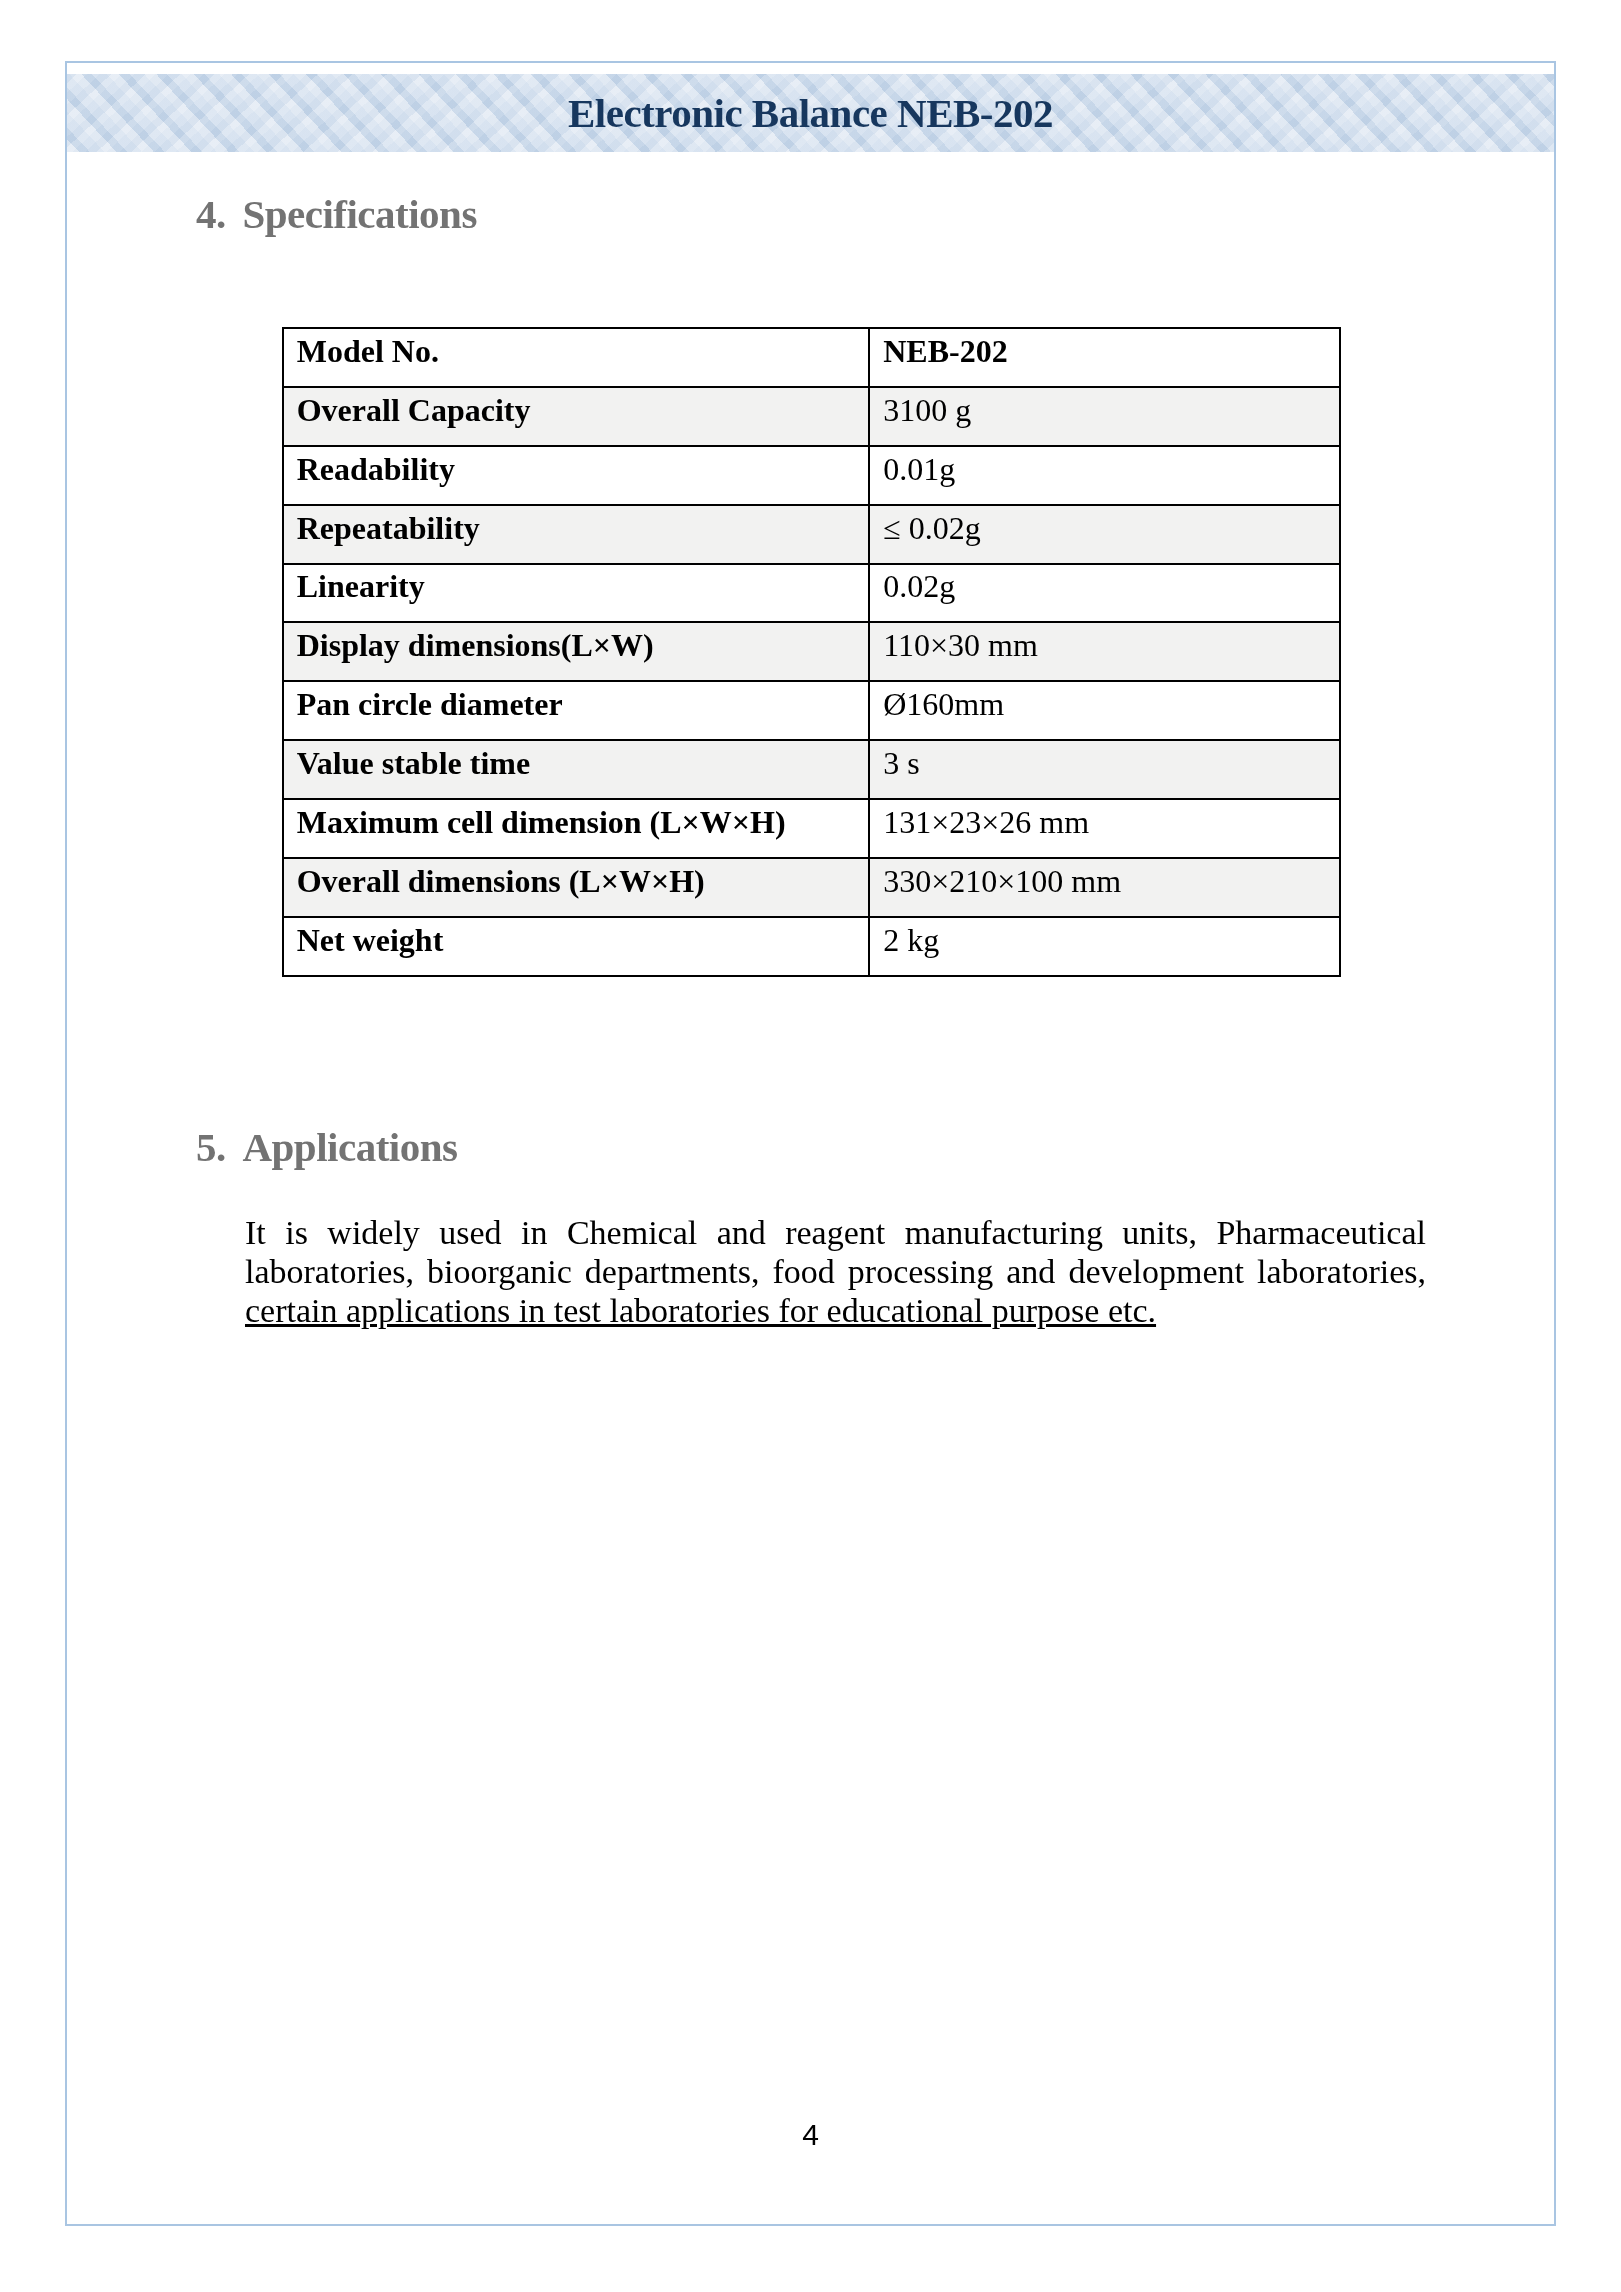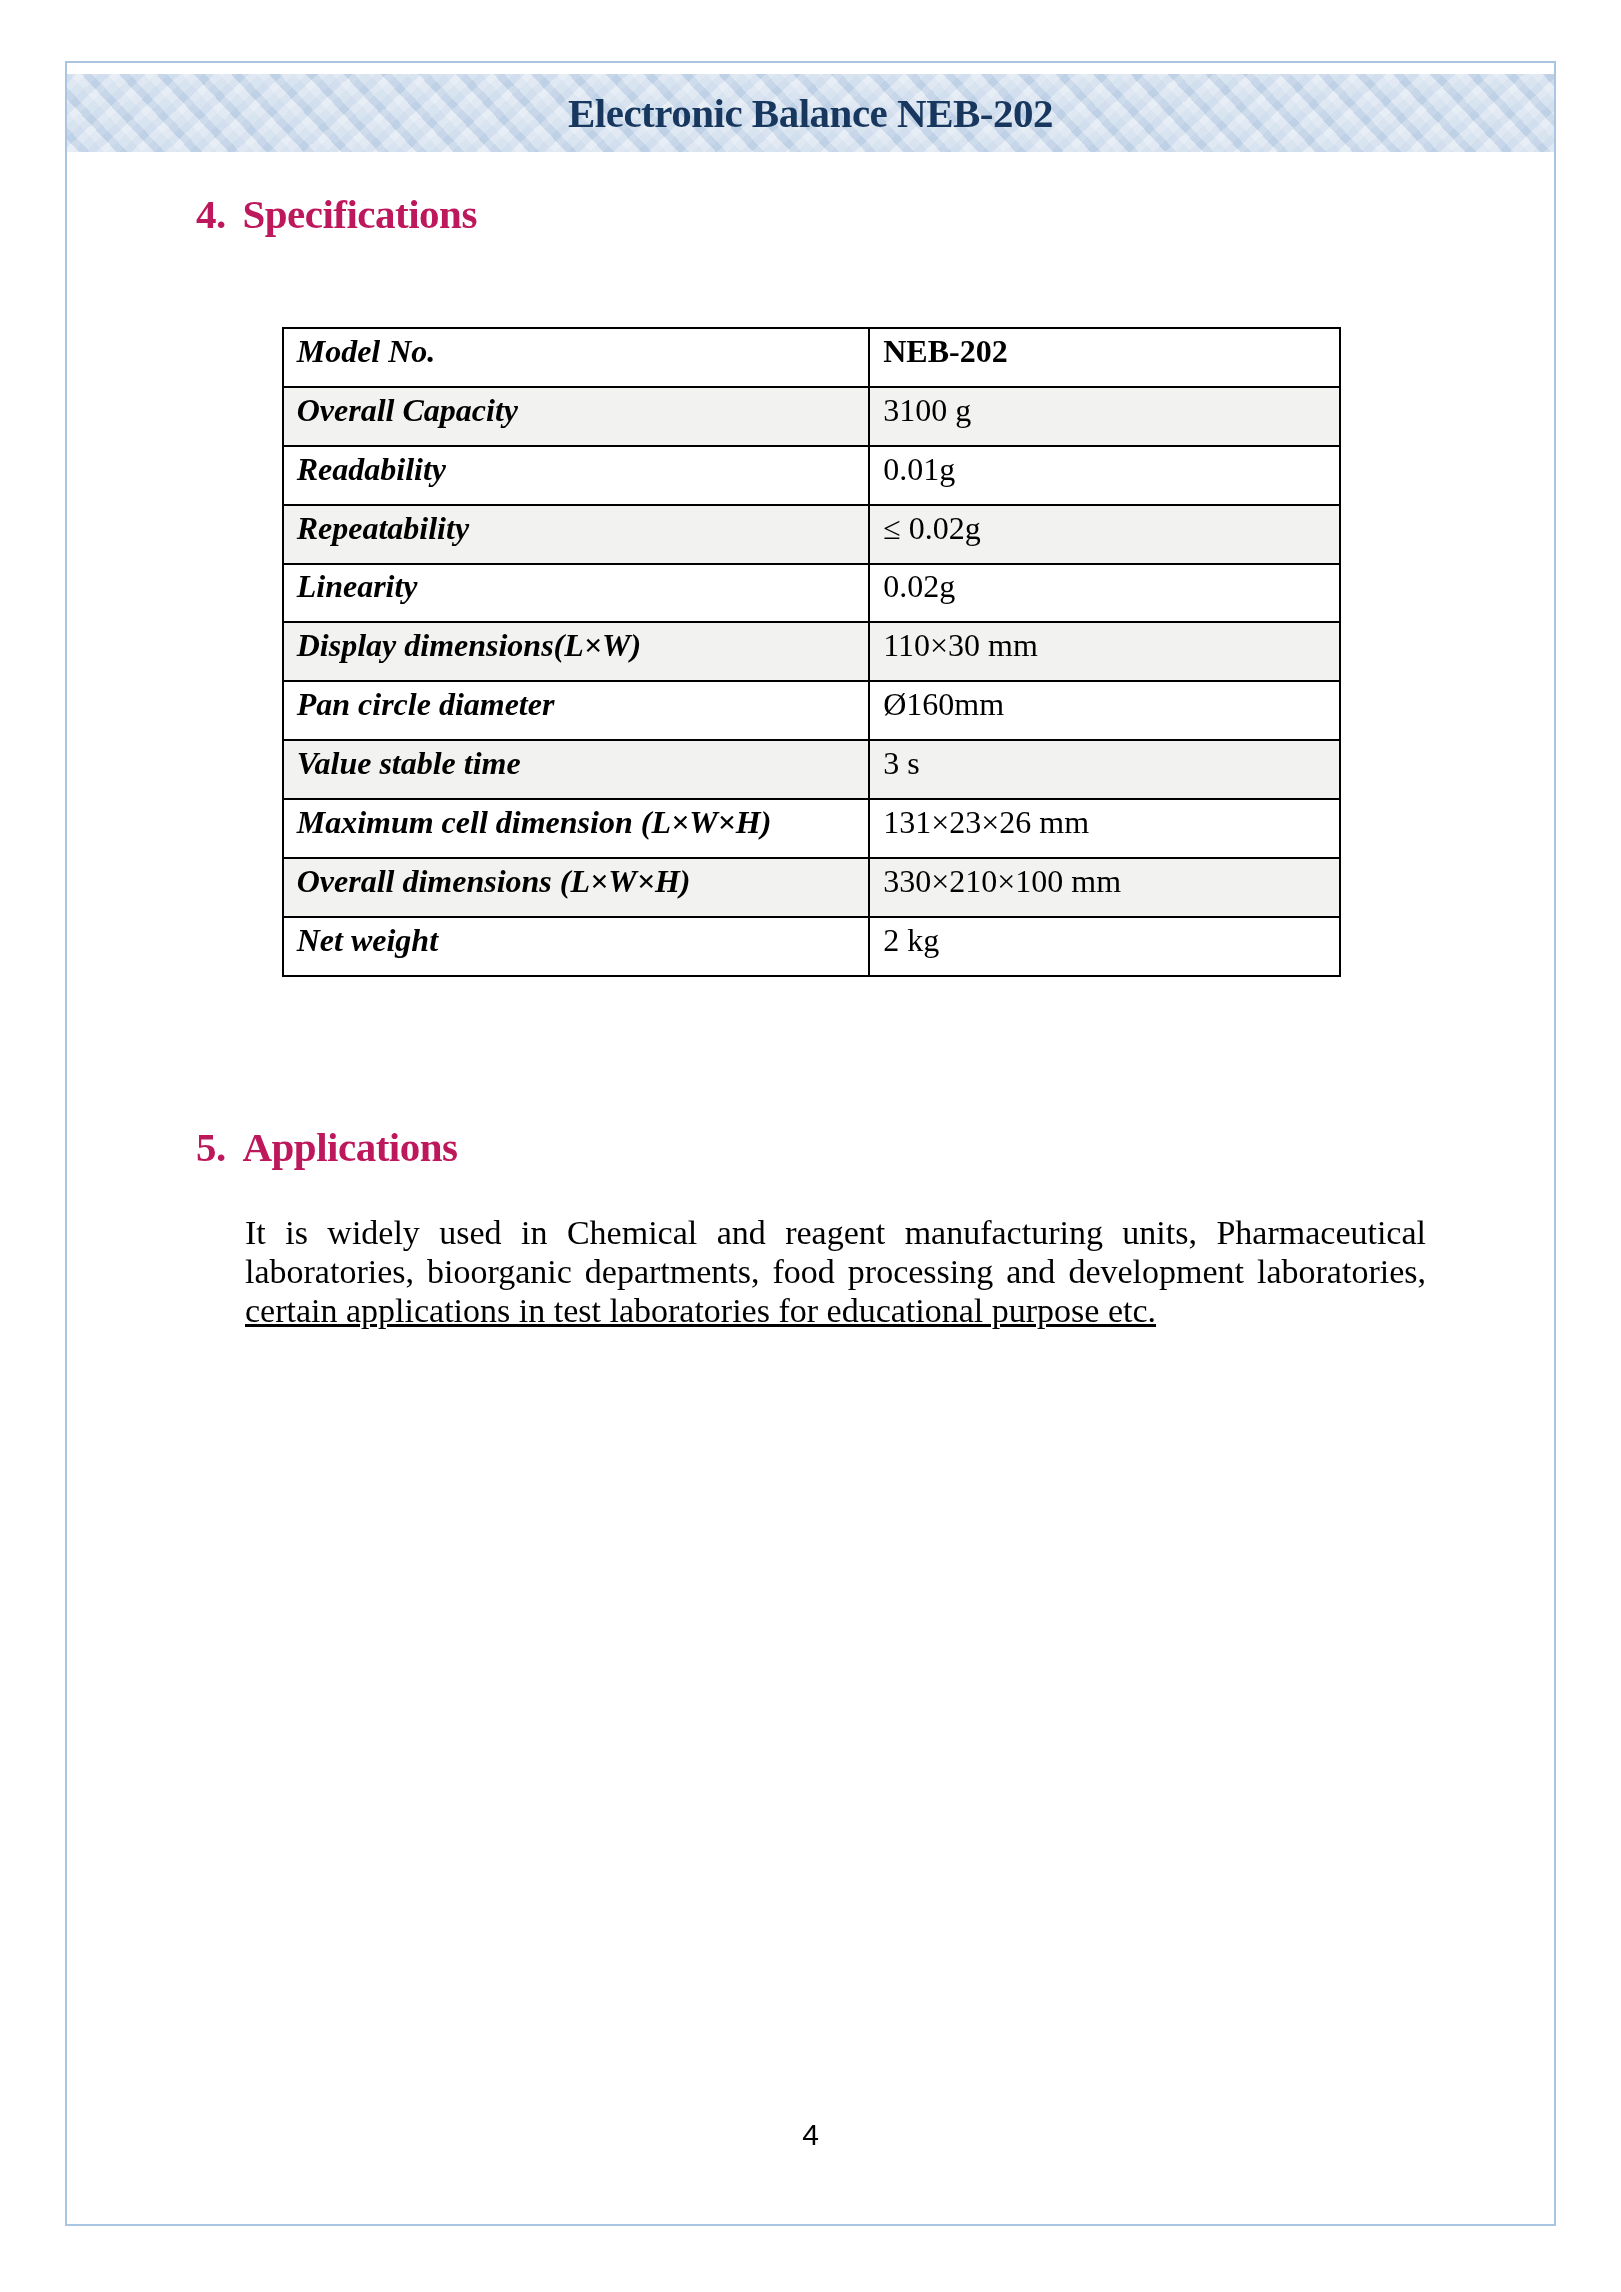--- a/index.html
+++ b/index.html
@@ -31,21 +31,21 @@
   }
   .banner-title {
     font-size:41px; font-weight:bold; letter-spacing:-0.5px;
     color:#17375e;
   }
 
   
   .heading {
     position:absolute; left:129px;
     font-size:41px; font-weight:bold; line-height:1;
-    color:#be185d; letter-spacing:-0.5px;
+    color:#737373; letter-spacing:-0.5px;
     white-space:nowrap;
   }
   .heading .num { display:inline-block; margin-right:16.7px; }
   #h-spec { top:131px; }
   #h-app  { top:1064px; }
 
   
   .spec-table {
     position:absolute; left:215px; top:264px;
     width:1059px; table-layout:fixed;
@@ -55,21 +55,21 @@
   }
   .spec-table td {
     border:2px solid #000;
     vertical-align:top;
     padding:3.9px 9.8px 0 12.7px;
     height:53px;
     line-height:1.15;
     background:#ffffff;
     overflow:hidden;
   }
-  .spec-table td.label { width:562px; font-weight:bold;font-style:italic; }
+  .spec-table td.label { width:562px; font-weight:bold; }
   .spec-table tr:nth-child(even) td { background:#f2f2f1; }
   .spec-table tr:first-child td { font-weight:bold; }
 
   
   .apps-para {
     position:absolute; left:178px; top:1150px; width:1181px;
     font-size:34px; line-height:39px;
   }
   .para-line { text-align:justify; text-align-last:justify; }
   .para-line:last-child { text-align-last:left;text-decoration:underline; }

